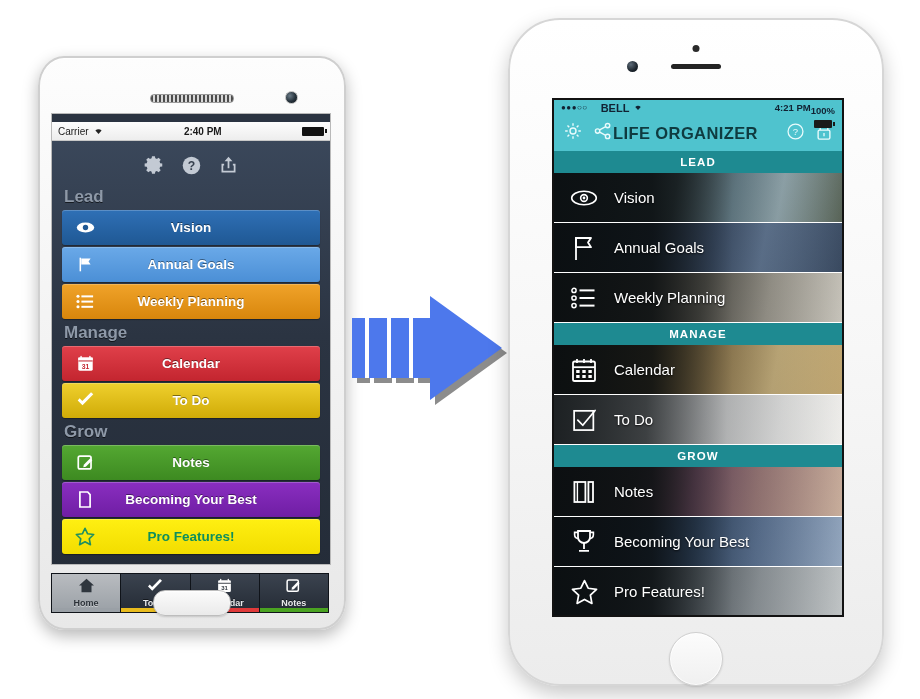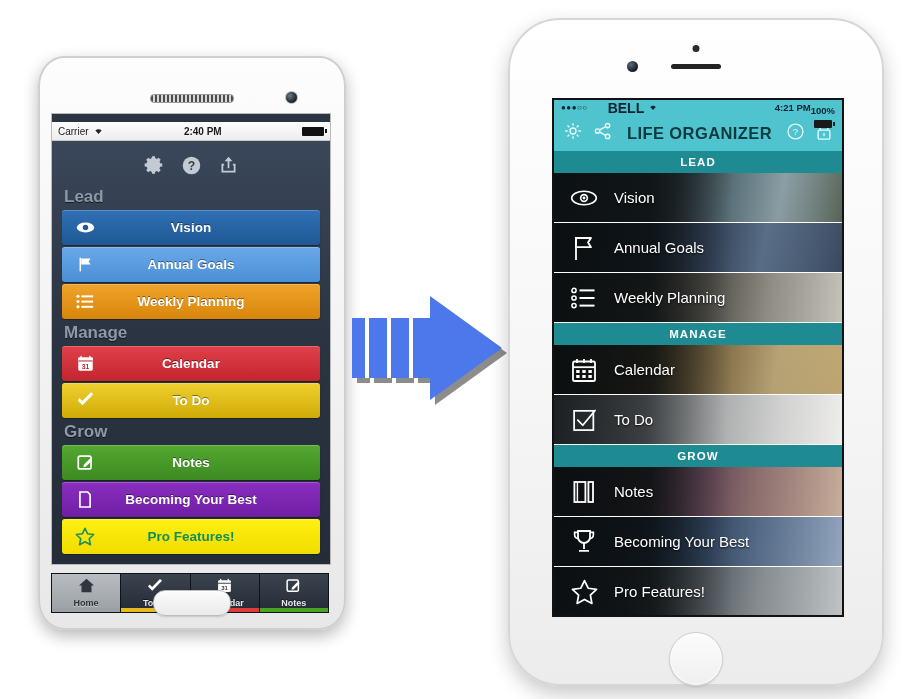--- a/index.html
+++ b/index.html
@@ -128,33 +128,33 @@
   }
   .ip-screen{
     position:absolute;left:42px;top:78px;width:288px;height:515px;
     background:#ffffff;overflow:hidden;border:2px solid #121212;
   }
   .ip-status{
     height:15px;background:#4FC3CE;display:flex;align-items:center;
     padding:0 7px;font-size:9.5px;color:#123;font-weight:bold;
   }
   .ip-status .dots{letter-spacing:.5px;font-size:8px;}
-  .ip-status .carrier{margin-left:20px;font-size:14px;}
+  .ip-status .carrier{margin-left:13px;font-size:11px;}
   .ip-status .mid{flex:1;text-align:right;font-size:9.5px;}
   .ip-status .right{display:flex;align-items:center;gap:4px;flex-direction:column;}
   .ip-status .ibatt{width:18px;height:8px;background:#1a1a1a;border-radius:1px;position:relative;}
   .ip-status .ibatt:after{content:"";position:absolute;right:-3px;top:2px;width:2px;height:4px;background:#1a1a1a;}
 
   .ip-navbar{
     height:36px;background:#4FC3CE;display:flex;align-items:center;
     padding:0 9px;box-sizing:border-box;
   }
   .ip-navbar .nav-left,.ip-navbar .nav-right{display:flex;align-items:center;gap:10px;}
   .ip-navbar .nav-title{
-    flex:1;text-align:center;color:#0f3b40;font-size:16.5px;
+    flex:1;color:#0f3b40;font-size:16.5px;
     font-weight:bold;letter-spacing:.4px;
   }
   .ip-sec{
     height:22px;background:#1E8A91;color:#fff;font-size:11.5px;font-weight:bold;
     letter-spacing:1.1px;display:flex;align-items:center;justify-content:center;
   }
   .ip-row{
     height:49px;display:flex;align-items:center;position:relative;
     border-bottom:1px solid rgba(255,255,255,.55);
     overflow:hidden;

